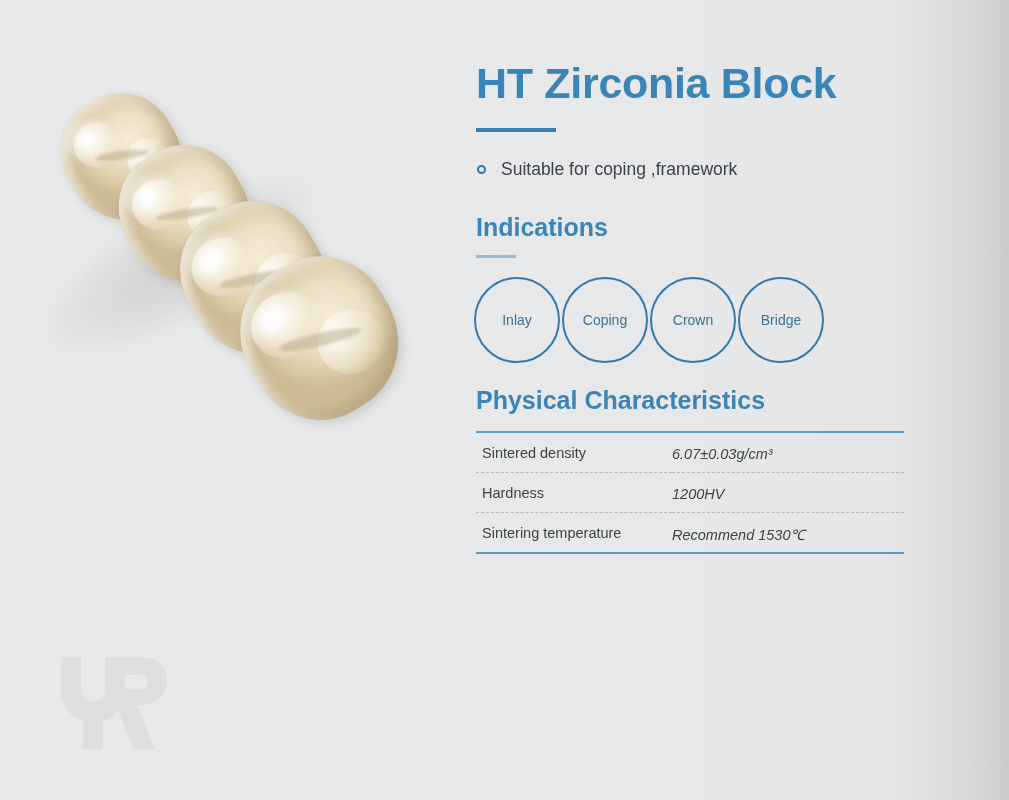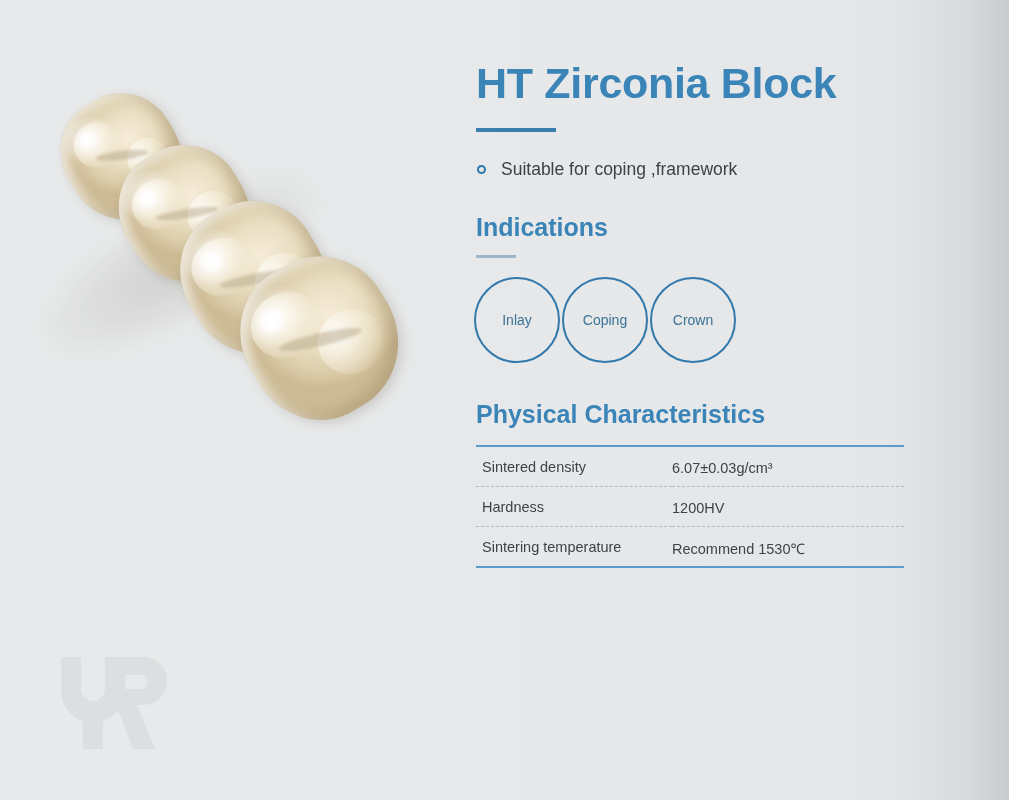--- a/index.html
+++ b/index.html
@@ -171,21 +171,21 @@
     margin-right: 2px;
     display: flex;
     align-items: center;
     justify-content: center;
     font-size: 14px;
     color: #3b7397;
     flex: 0 0 auto;
     box-sizing: border-box;
   }
 
-  #physical-heading { margin-top: 38px; }
+  #physical-heading { margin-top: 24px; }
 
   #physical-table {
     width: 428px;
     border-collapse: collapse;
     margin-top: 16px;
     border-top: 2px solid #5b9bc8;
     border-bottom: 2px solid #5b9bc8;
   }
   #physical-table tr + tr td {
     border-top: 1px dashed #b6b9bb;
@@ -194,20 +194,21 @@
     padding: 12px 0 11px 6px;
     font-size: 14.5px;
     color: #3f4346;
     vertical-align: middle;
   }
   #physical-table td.prop-value {
     padding-left: 0;
     padding-top: 11px;
     padding-bottom: 8px;
     width: 232px;
+    font-style: italic;
   }
 </style>
 </head>
 <body>
 
 <div id="page">
 
   <div id="left-panel">
 
     <div id="bridge-shadow"></div>
@@ -268,20 +269,23 @@
 
     <div id="indication-circles">
       <div class="indication-circle">
         <span>Inlay</span>
       </div>
       <div class="indication-circle">
         <span>Coping</span>
       </div>
       <div class="indication-circle">
         <span>Crown</span>
+      </div>
+      <div class="indication-circle">
+        <span>Bridge</span>
       </div>
     </div>
 
     <h2 id="physical-heading" class="section-heading">Physical Characteristics</h2>
 
     <table id="physical-table">
       <tbody>
         <tr>
           <td class="prop-name">Sintered density</td>
           <td class="prop-value">6.07±0.03g/cm³</td>

